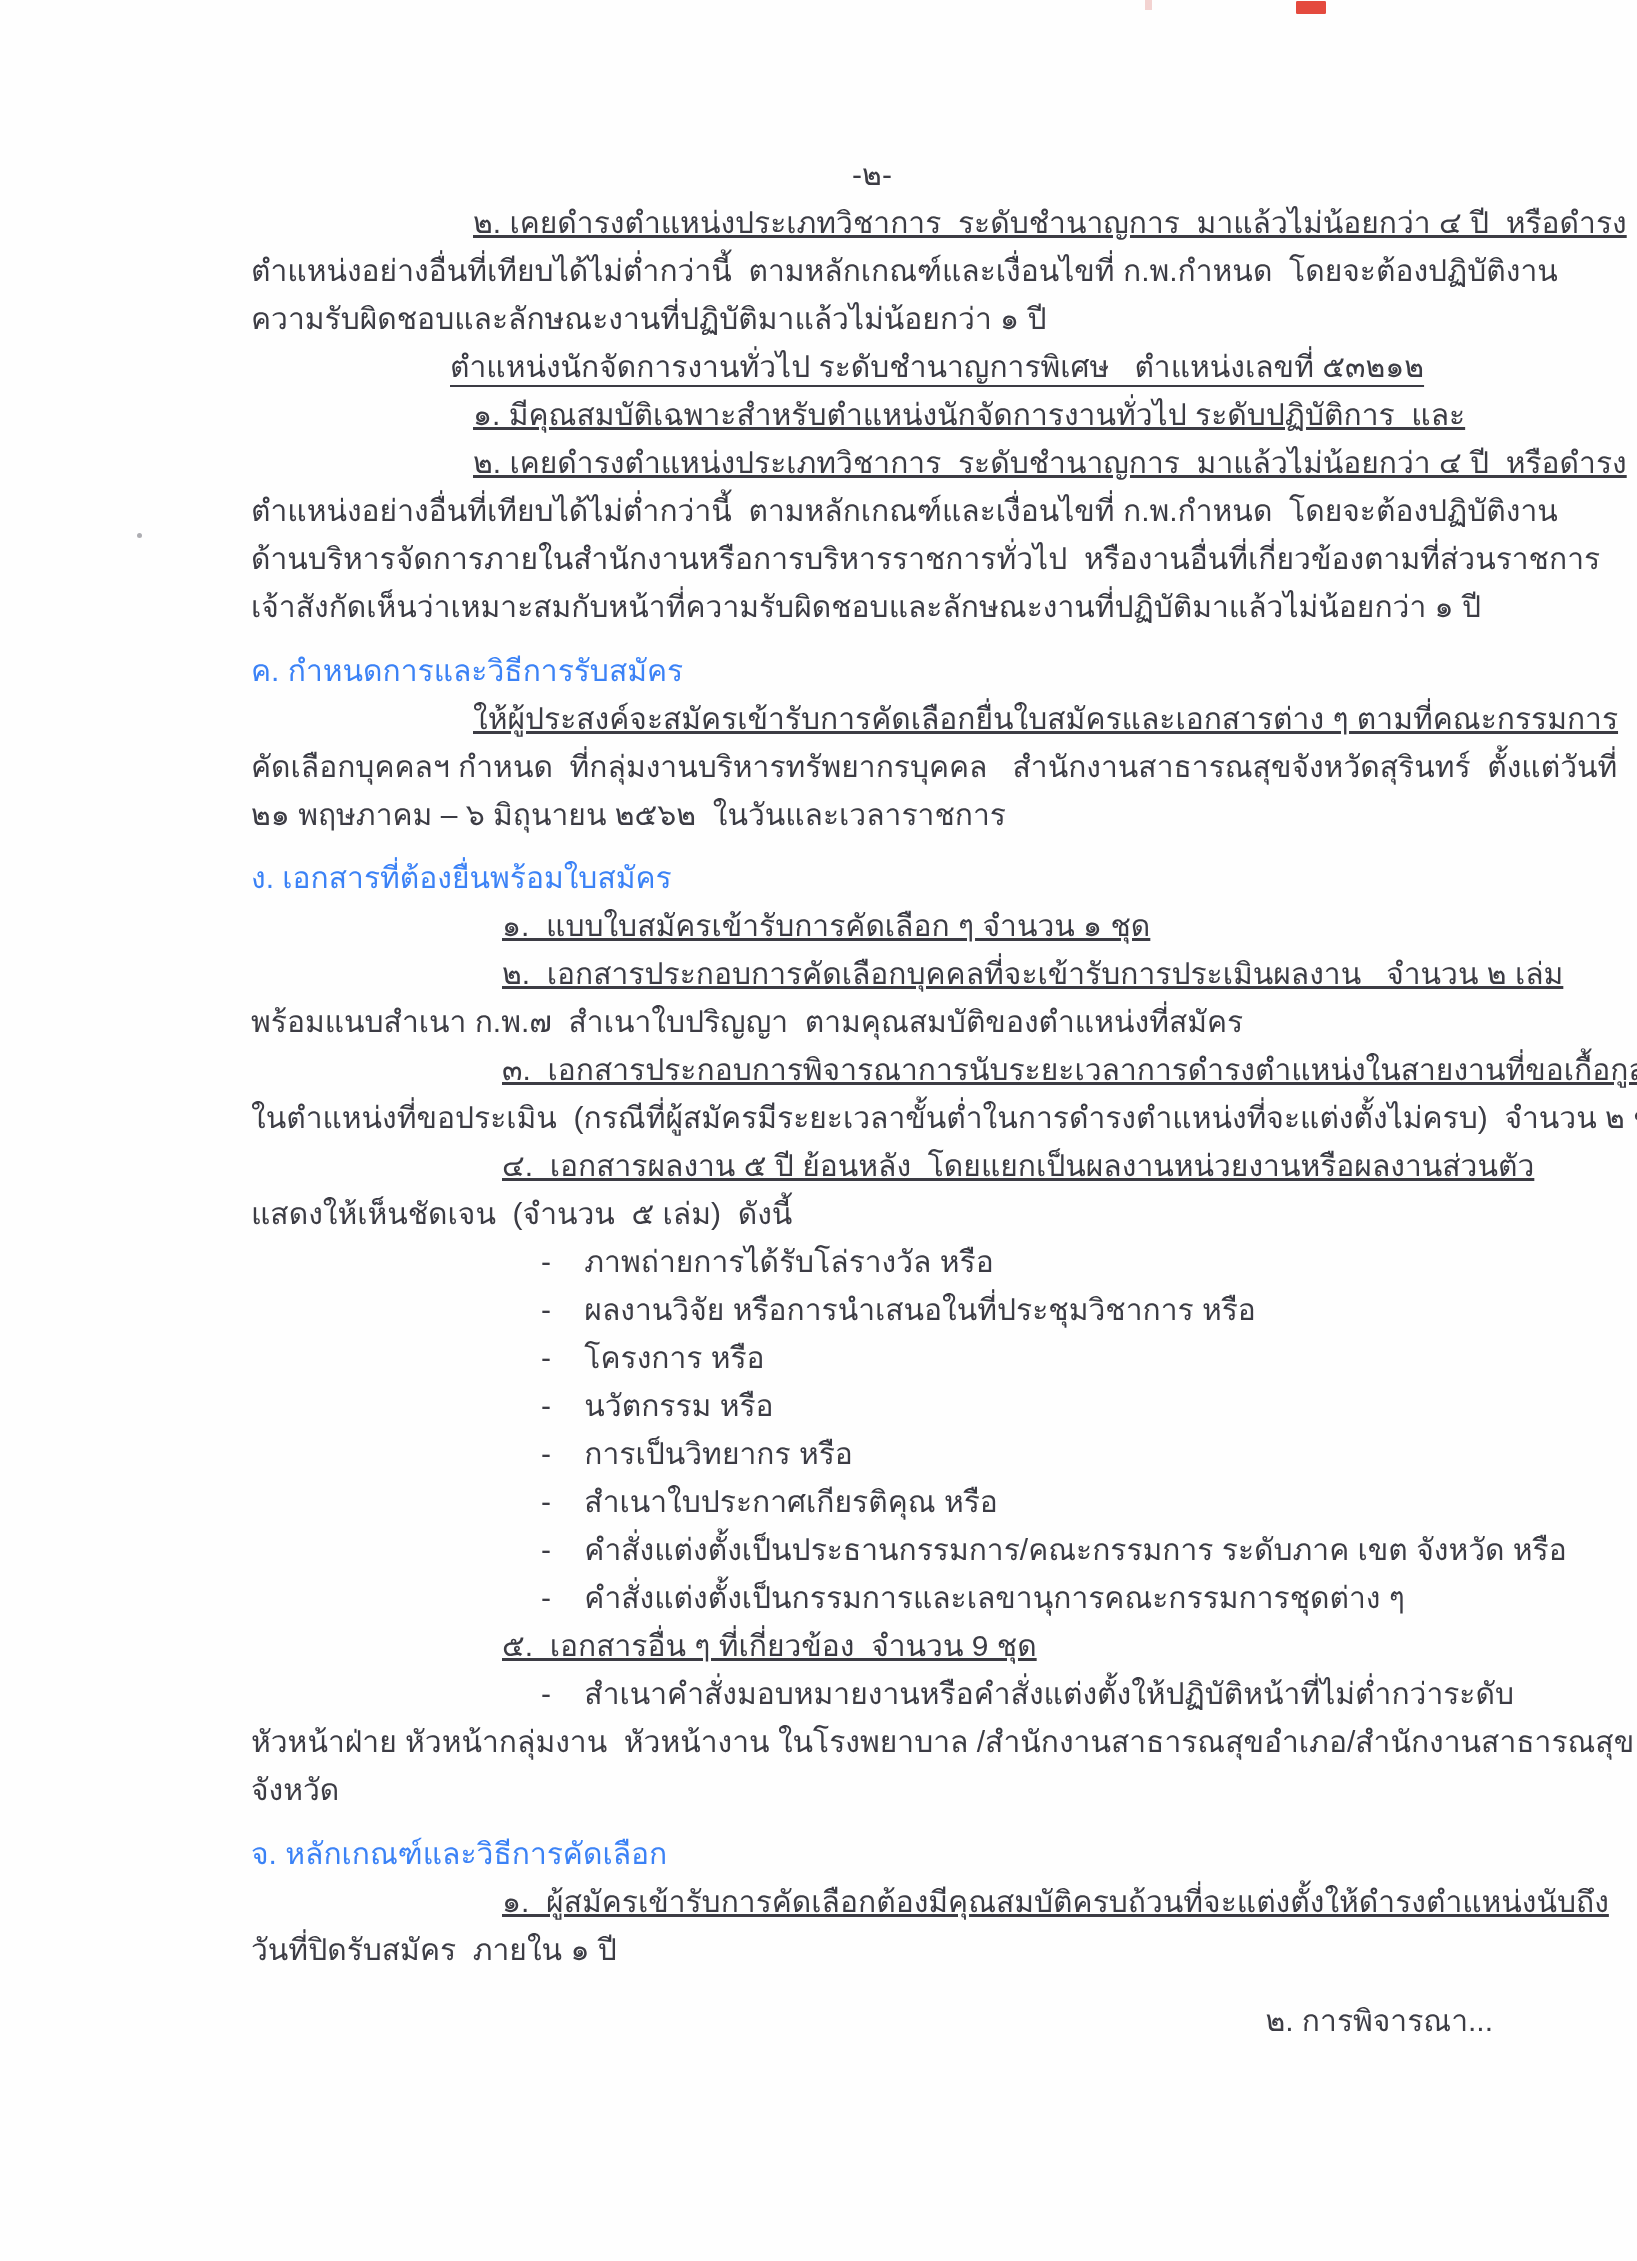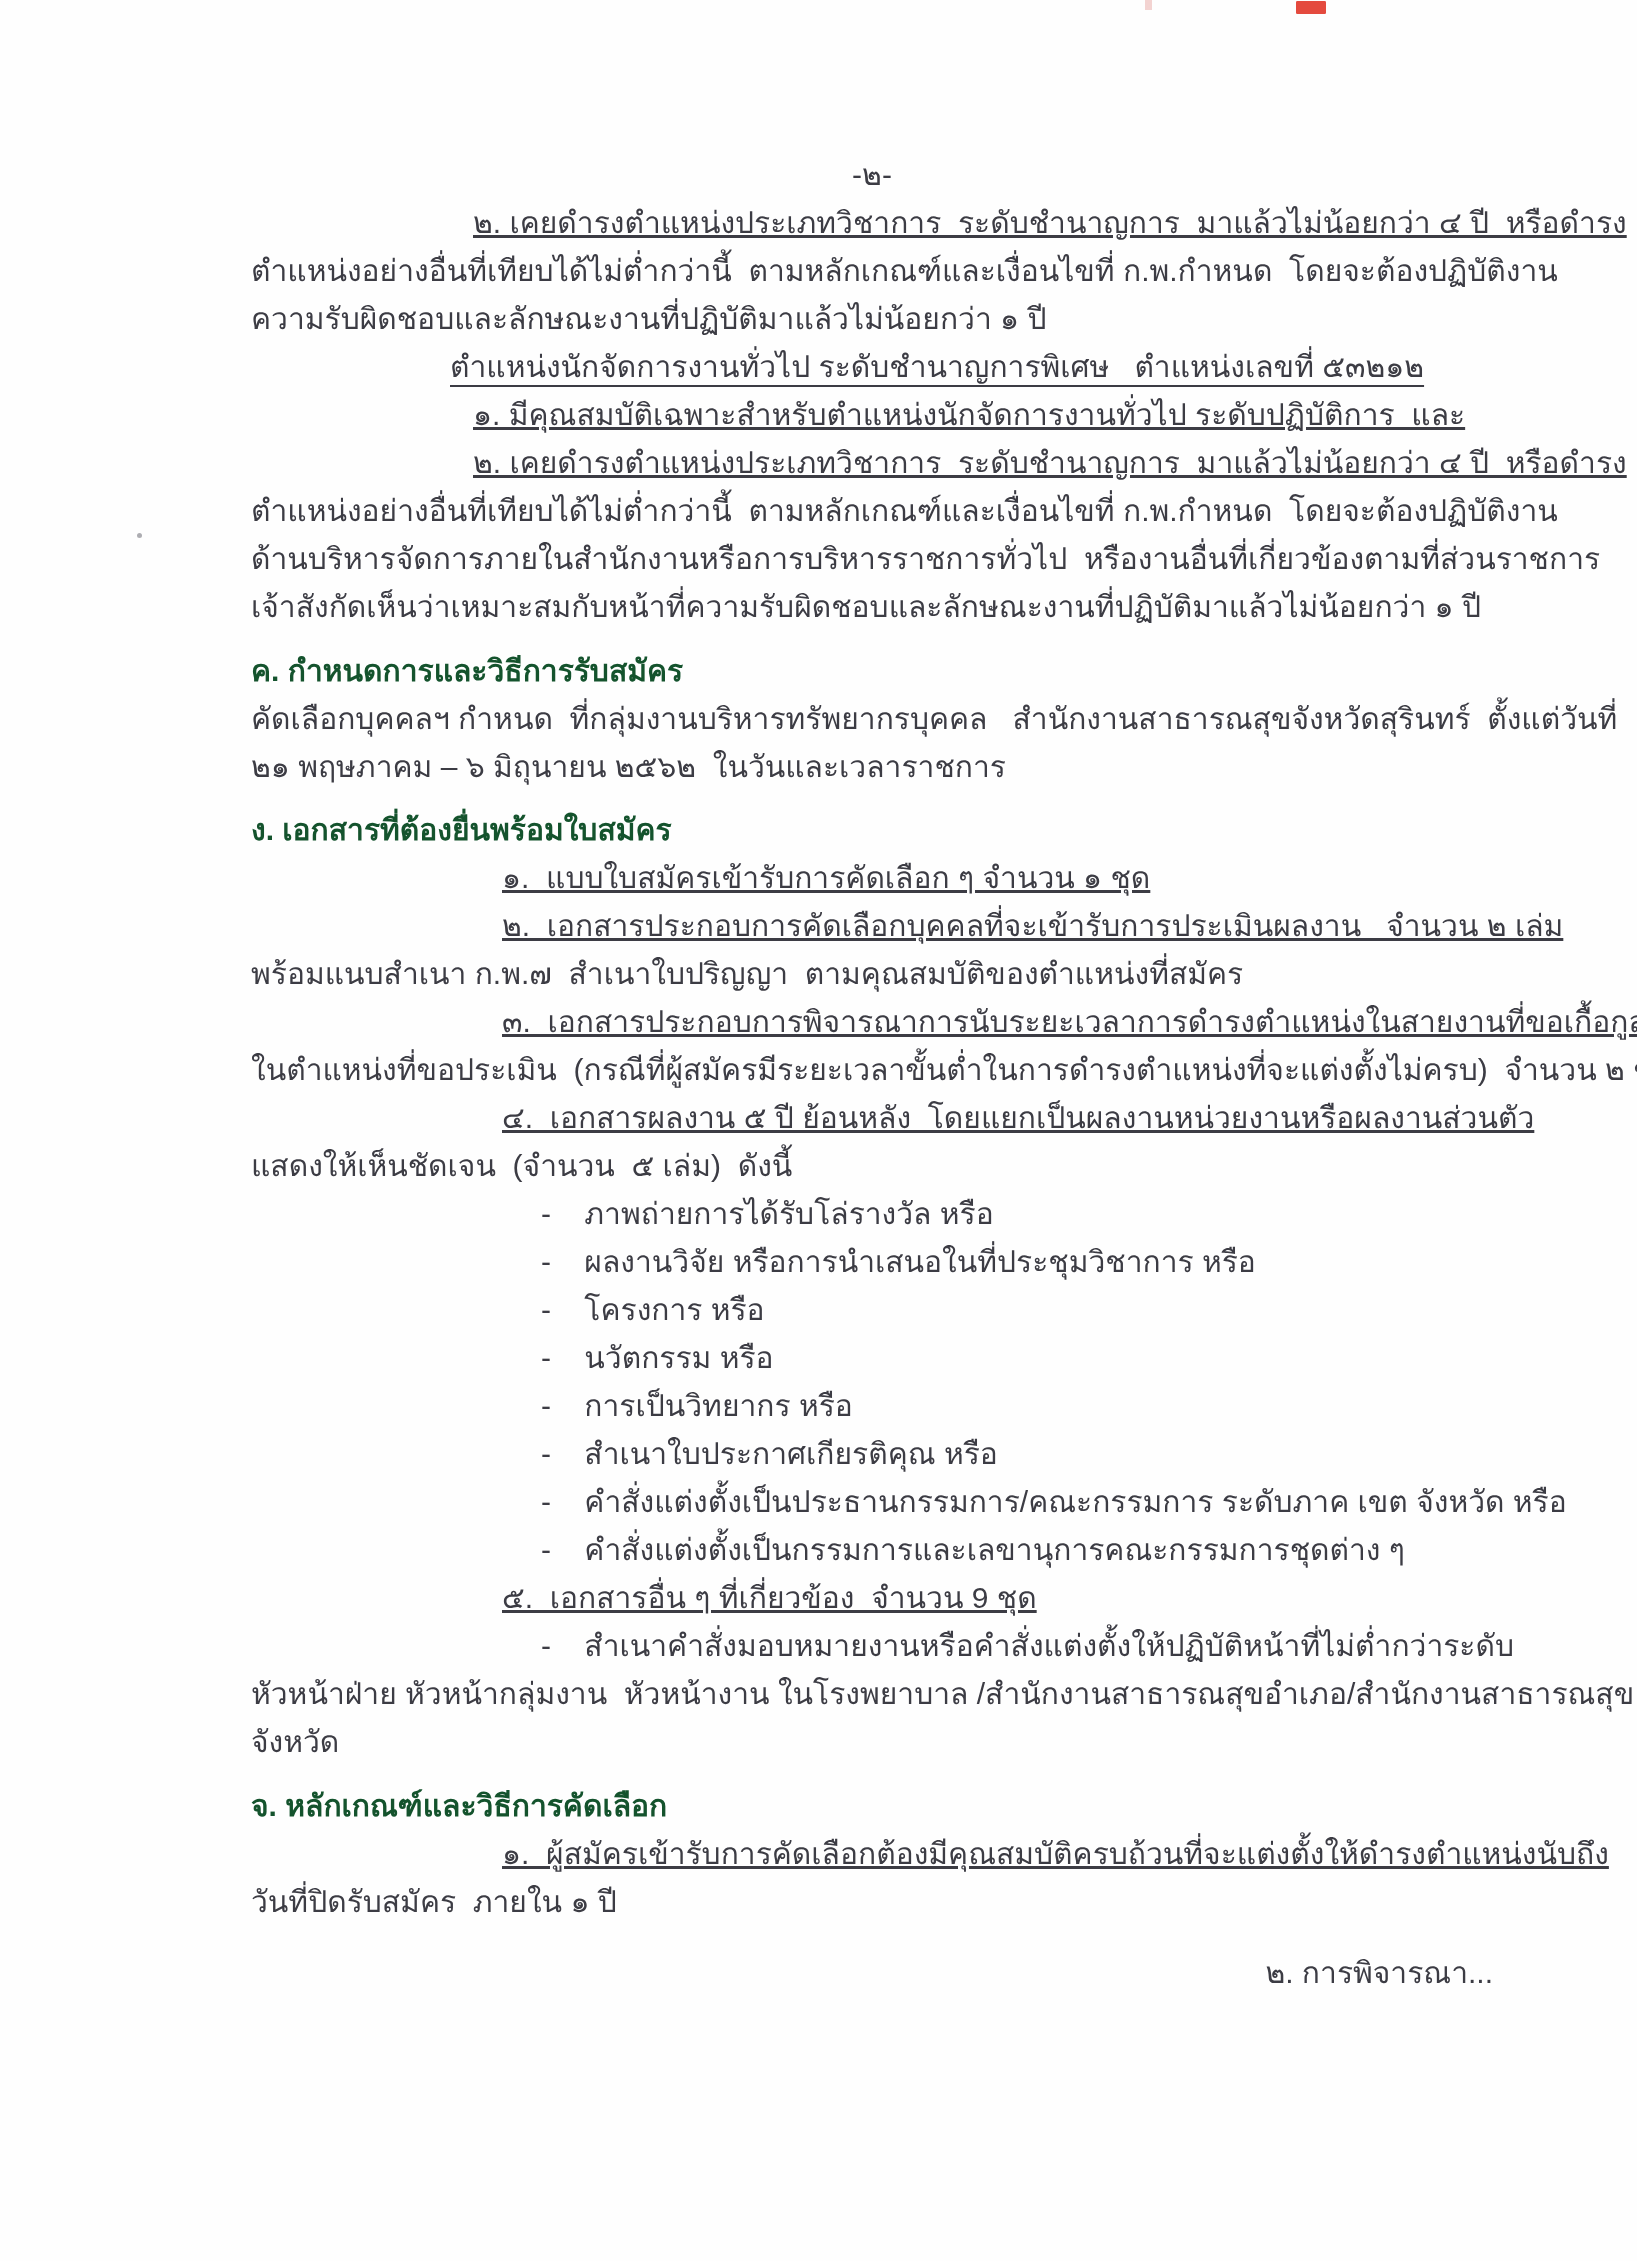--- a/index.html
+++ b/index.html
@@ -25,21 +25,21 @@
   .line{
     white-space:pre;
     height:48px;
   }
   .center{text-align:center;}
   .right{text-align:right;}
   .ind1{padding-left:222px;text-decoration:underline;}   
   .ind2{padding-left:251px;text-decoration:underline;}   
   .ind3{padding-left:199px;}   
   .dash{padding-left:290px;}   
-  .bold{font-weight:bold;color:#14532d;}
+  .bold{font-weight:normal;color:#3b82f6;}
   .sec{margin-top:15.6px;}
   .underline{
     text-decoration:underline;
     text-decoration-thickness:2px;
     text-underline-offset:7.8px;
   }
   .gap-top{margin-top:23.5px;text-align:right;}
   .artifact-red{
     position:absolute;left:1296px;top:1.3px;width:30px;height:13px;
     background:#e23b2e;opacity:.92;border-radius:1.3px;
@@ -71,20 +71,21 @@
 
     <div class="line ind3"><span class="underline">ตำแหน่งนักจัดการงานทั่วไป ระดับชำนาญการพิเศษ   ตำแหน่งเลขที่ ๕๓๒๑๒</span></div>
 
     <div class="line ind1">๑. มีคุณสมบัติเฉพาะสำหรับตำแหน่งนักจัดการงานทั่วไป ระดับปฏิบัติการ  และ</div>
     <div class="line ind1">๒. เคยดำรงตำแหน่งประเภทวิชาการ  ระดับชำนาญการ  มาแล้วไม่น้อยกว่า ๔ ปี  หรือดำรง</div>
     <div class="line">ตำแหน่งอย่างอื่นที่เทียบได้ไม่ต่ำกว่านี้  ตามหลักเกณฑ์และเงื่อนไขที่ ก.พ.กำหนด  โดยจะต้องปฏิบัติงาน</div>
     <div class="line">ด้านบริหารจัดการภายในสำนักงานหรือการบริหารราชการทั่วไป  หรืองานอื่นที่เกี่ยวข้องตามที่ส่วนราชการ</div>
     <div class="line">เจ้าสังกัดเห็นว่าเหมาะสมกับหน้าที่ความรับผิดชอบและลักษณะงานที่ปฏิบัติมาแล้วไม่น้อยกว่า ๑ ปี</div>
 
     <div class="line bold sec">ค. กำหนดการและวิธีการรับสมัคร</div>
+    <div class="line ind1">ให้ผู้ประสงค์จะสมัครเข้ารับการคัดเลือกยื่นใบสมัครและเอกสารต่าง ๆ ตามที่คณะกรรมการ</div>
     <div class="line">คัดเลือกบุคคลฯ กำหนด  ที่กลุ่มงานบริหารทรัพยากรบุคคล   สำนักงานสาธารณสุขจังหวัดสุรินทร์  ตั้งแต่วันที่</div>
     <div class="line">๒๑ พฤษภาคม – ๖ มิถุนายน ๒๕๖๒  ในวันและเวลาราชการ</div>
 
     <div class="line bold sec">ง. เอกสารที่ต้องยื่นพร้อมใบสมัคร</div>
     <div class="line ind2">๑.  แบบใบสมัครเข้ารับการคัดเลือก ๆ จำนวน ๑ ชุด</div>
     <div class="line ind2">๒.  เอกสารประกอบการคัดเลือกบุคคลที่จะเข้ารับการประเมินผลงาน   จำนวน ๒ เล่ม</div>
     <div class="line">พร้อมแนบสำเนา ก.พ.๗  สำเนาใบปริญญา  ตามคุณสมบัติของตำแหน่งที่สมัคร</div>
     <div class="line ind2">๓.  เอกสารประกอบการพิจารณาการนับระยะเวลาการดำรงตำแหน่งในสายงานที่ขอเกื้อกูล</div>
     <div class="line">ในตำแหน่งที่ขอประเมิน  (กรณีที่ผู้สมัครมีระยะเวลาขั้นต่ำในการดำรงตำแหน่งที่จะแต่งตั้งไม่ครบ)  จำนวน ๒ ชุด</div>
     <div class="line ind2">๔.  เอกสารผลงาน ๕ ปี ย้อนหลัง  โดยแยกเป็นผลงานหน่วยงานหรือผลงานส่วนตัว</div>

